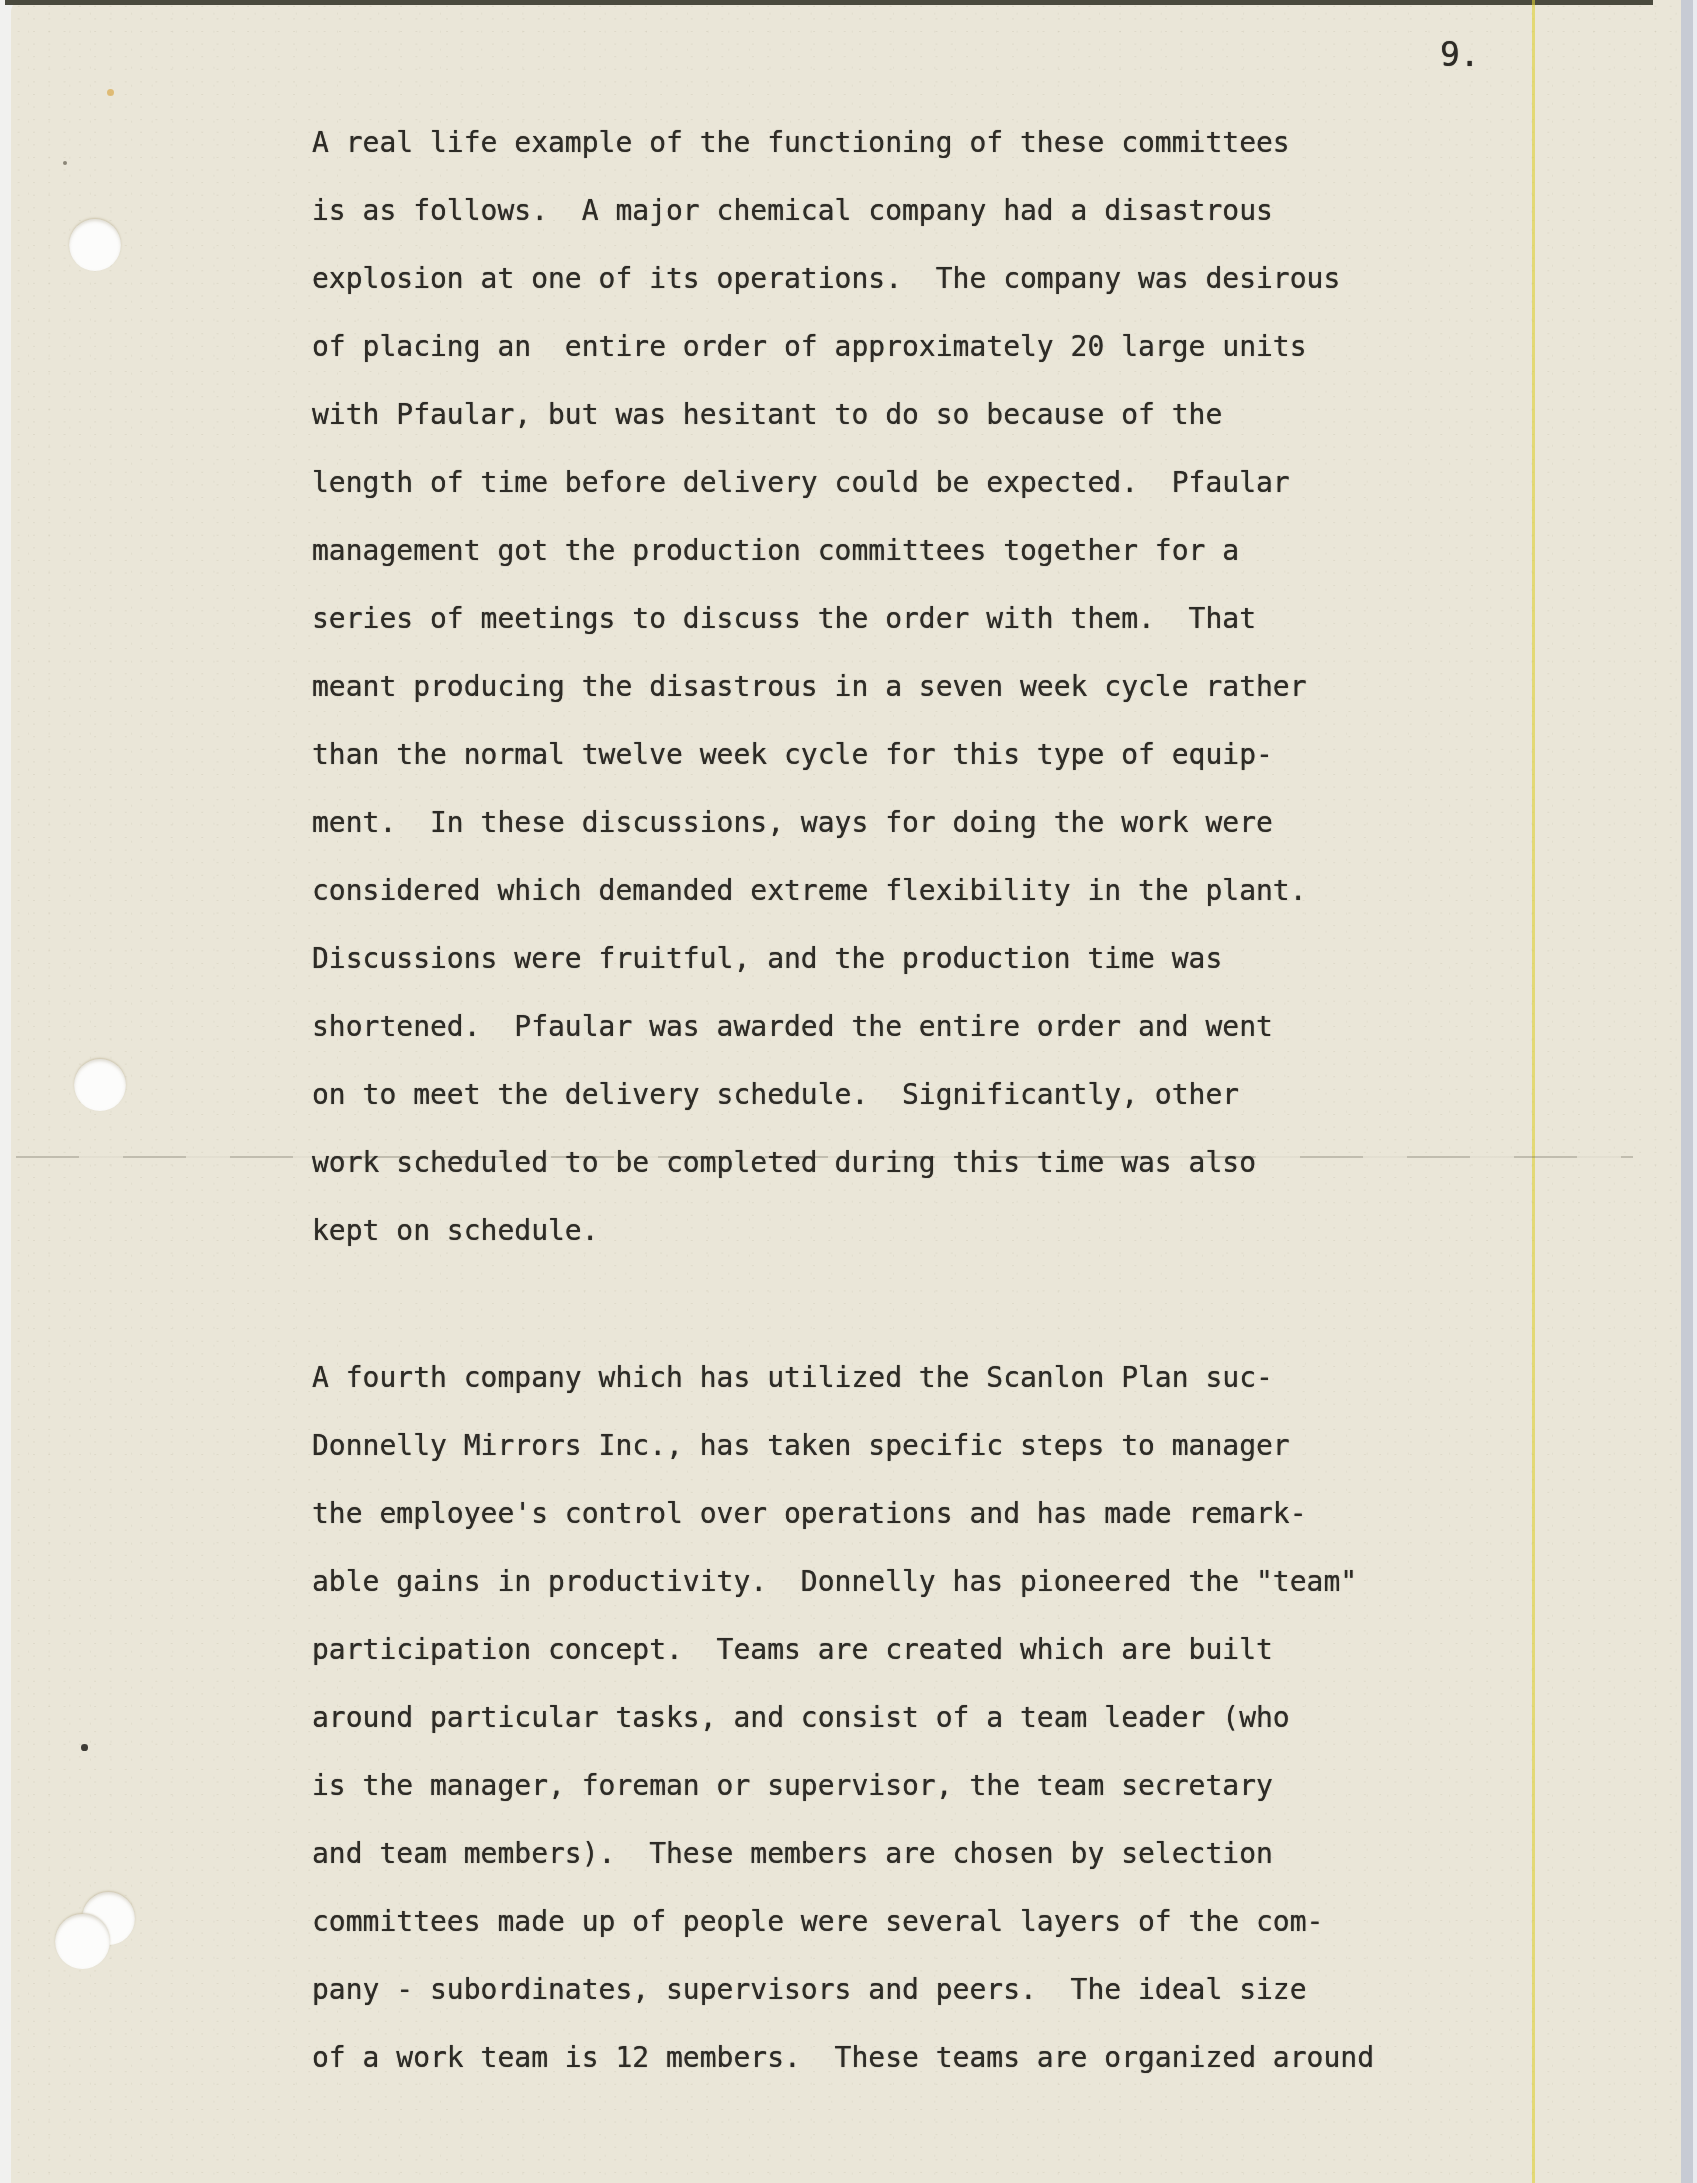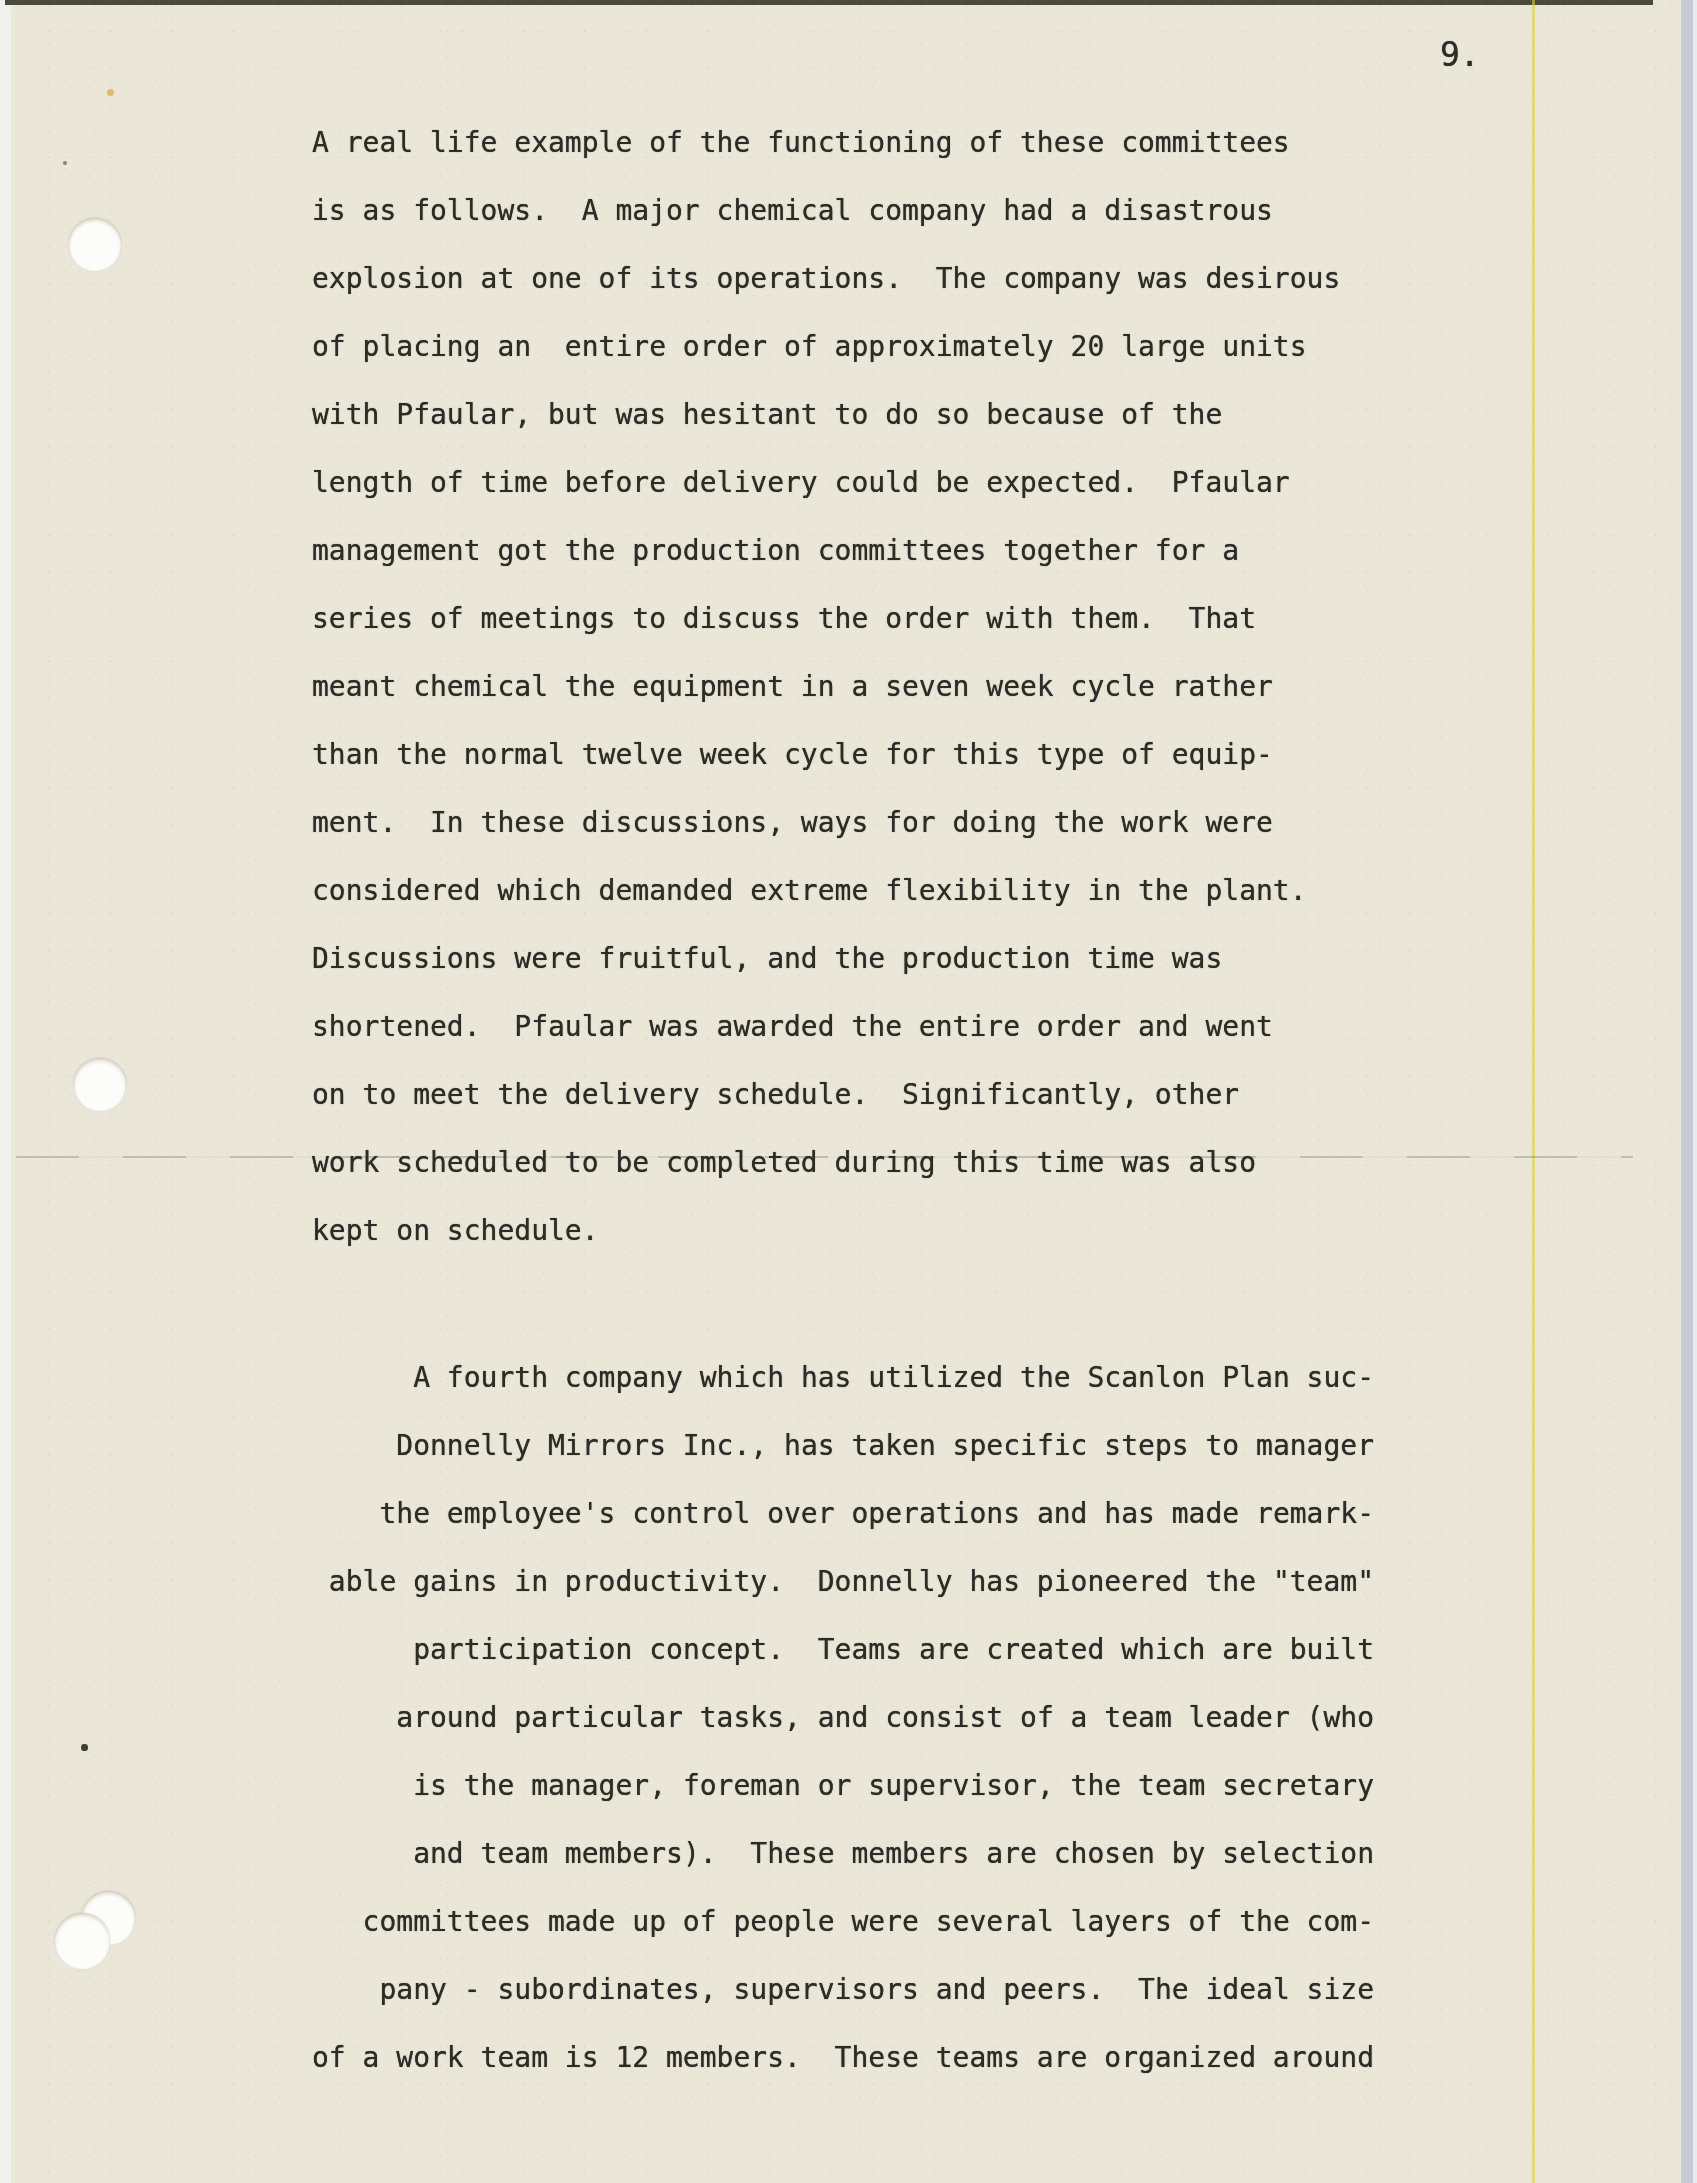--- a/index.html
+++ b/index.html
@@ -61,21 +61,21 @@
   }
   .page-number{
     position:absolute;left:1440px;top:35px;
     font-size:33px;line-height:40px;
   }
   .para{position:absolute;left:312px;font-size:28px;}
   .para .line{
     height:68px;line-height:68px;white-space:pre;
   }
   .para-1{top:109px;}
-  .para-2{top:1344px;text-align:right;}
+  .para-2{top:1344px;}
 </style>
 </head>
 <body>
 
 <div class="scan" style="--paper: #eae6d8; --ink: #2d2b26; --band: #4a4a3e; --scanbg: #c7cbd4; --yline: #ded034;">
   <div class="paper"></div>
 
   <div class="top-band"></div>
   <div class="edge-right-1"></div>
   <div class="edge-right-2"></div>
@@ -95,21 +95,21 @@
 
   <div class="para para-1 ink">
       <div class="line">A real life example of the functioning of these committees</div>
       <div class="line">is as follows.  A major chemical company had a disastrous</div>
       <div class="line">explosion at one of its operations.  The company was desirous</div>
       <div class="line">of placing an  entire order of approximately 20 large units</div>
       <div class="line">with Pfaular, but was hesitant to do so because of the</div>
       <div class="line">length of time before delivery could be expected.  Pfaular</div>
       <div class="line">management got the production committees together for a</div>
       <div class="line">series of meetings to discuss the order with them.  That</div>
-      <div class="line">meant chemical the equipment in a seven week cycle rather</div>
+      <div class="line">meant producing the disastrous in a seven week cycle rather</div>
       <div class="line">than the normal twelve week cycle for this type of equip-</div>
       <div class="line">ment.  In these discussions, ways for doing the work were</div>
       <div class="line">considered which demanded extreme flexibility in the plant.</div>
       <div class="line">Discussions were fruitful, and the production time was</div>
       <div class="line">shortened.  Pfaular was awarded the entire order and went</div>
       <div class="line">on to meet the delivery schedule.  Significantly, other</div>
       <div class="line">work scheduled to be completed during this time was also</div>
       <div class="line">kept on schedule.</div>
     </div>
   <div class="para para-2 ink">

